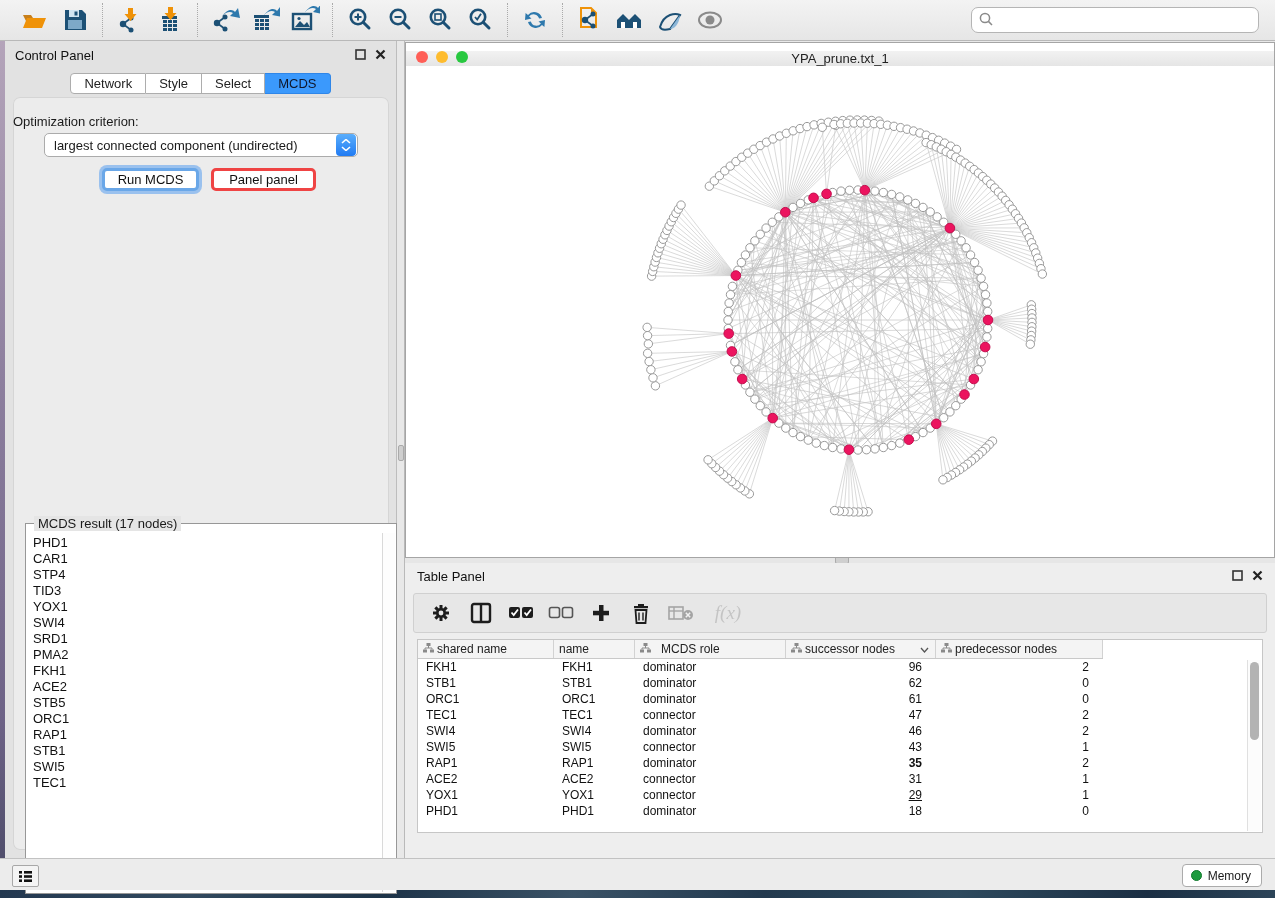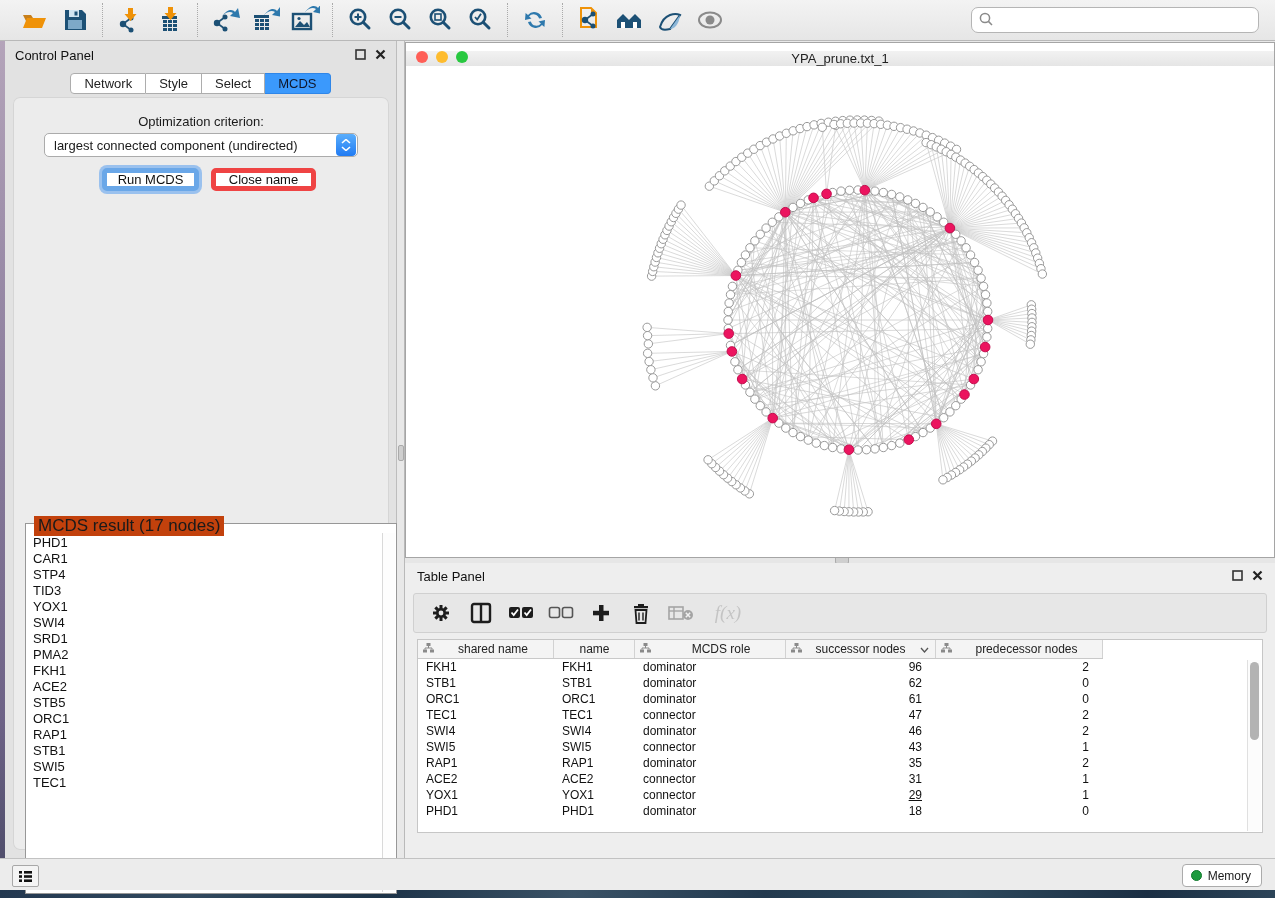--- a/index.html
+++ b/index.html
@@ -30,35 +30,35 @@
   .panel-title { font-size:13px; color:#111; }
   .win-btns { margin-left:auto; display:flex; gap:9px; align-items:center; }
   .tabbar { position:absolute; left:0; top:32px; width:100%; display:flex; justify-content:center; }
   .tab { height:21px; padding:0 13px; display:flex; align-items:center; background:#fff;
          border:1px solid #adadad; border-left:none; font-size:13px; color:#222; cursor:default; }
   .tab:first-child { border-left:1px solid #adadad; border-radius:4px 0 0 4px; }
   .tab:last-child { border-radius:0 4px 4px 0; }
   .tab.active { background:#3b99fc; border-color:#2f86e8; color:#0f172a; }
   #cp-subpanel { position:absolute; left:8px; top:56px; width:376px; height:753px; background:#ececec;
                  border-radius:7px; box-shadow:0 0 0 1px #d5d5d5 inset; }
-  #opt-label { position:absolute; left:0; top:17px; width:100%; text-align:center; }
+  #opt-label { position:absolute; left:0; top:17px; width:100%; text-align:left; }
   #opt-select { position:absolute; left:31px; top:36px; width:314px; height:24px; background:#fff;
                 border:1px solid #ababab; border-radius:5px; display:flex; align-items:center; }
   #opt-select .sel-text { flex:1; padding:0 9px; font-size:13px; white-space:nowrap; }
   .stepper { width:20px; height:22px; margin-right:1px; border-radius:4px; background:linear-gradient(#5aaefc,#217bf3);
              display:flex; flex-direction:column; align-items:center; justify-content:center; gap:2px; }
   .stepper svg { display:block; }
   #run-btn { position:absolute; left:89px; top:71px; width:97px; height:23px; }
   #closepanel-btn { position:absolute; left:198px; top:71px; width:105px; height:23px; }
-  .btn { background:#fff; border:5px solid #ef4444; border-radius:5px; font:13px "Liberation Sans",sans-serif;
+  .btn { background:#fff; border:3px solid #ef4444; border-radius:5px; font:13px "Liberation Sans",sans-serif;
          display:flex; align-items:center; justify-content:center; color:#111; cursor:default; }
   .btn.focused { box-shadow:0 0 0 3px rgba(110,170,240,.65); border-color:#6aa7e8; }
   #mcds-box { position:absolute; left:12px; top:426px; width:372px; height:371px; background:#fff;
               border:1px solid #979797; }
-  #mcds-legend { position:absolute; left:8px; top:-8px; background:#c2410c; padding:0 4px; font-size:17px; }
+  #mcds-legend { position:absolute; left:8px; top:-8px; background:#e5e5e5; padding:0 4px; font-size:13px; }
   #mcds-list { position:absolute; left:1px; top:9px; width:356px; bottom:1px; overflow:hidden; padding:2px 0 0 6px; }
   .mcds-item { font-size:13px; line-height:16px; color:#111; }
   #mcds-scroll { position:absolute; right:1px; top:9px; width:13px; bottom:1px; border-left:1px solid #d9d9d9; background:#fdfdfd; }
 
   
   #net-window { left:405px; top:42px; width:870px; height:516px; border:1px solid #a5a5a5; background:#fff; }
   #net-titlebar { position:absolute; left:0; top:8px; width:100%; height:23px;
                   background:linear-gradient(#f2f2f2,#dfdfdf); border-bottom:1px solid #bdbdbd;
                   display:flex; align-items:flex-start; }
   .traffic { display:flex; gap:8px; padding-left:10px; }
@@ -78,21 +78,21 @@
   #tp-toolbar { position:absolute; left:8px; top:30px; width:854px; height:40px; background:#e7e7e7;
                 border:1px solid #d0d0d0; border-radius:3px; display:flex; align-items:center; gap:14px; padding:16px 14px; }
   .tp-icon { width:26px; height:26px; display:flex; align-items:center; justify-content:center; }
   .tp-icon.disabled { opacity:.45; }
   #fx-label { font:italic 19px "Liberation Serif", serif; color:#9a9a9a; }
 
   #node-table { position:absolute; left:12px; top:76px; width:846px; height:194px; background:#fff; border:1px solid #c6c6c6; }
   #nt-header { position:absolute; left:0; top:0; height:19px; display:flex; background:#f4f4f4; border-bottom:1px solid #c9c9c9; }
   .nt-hcell { display:flex; align-items:center; border-right:1px solid #d2d2d2; font-size:12px; color:#222;
               padding-left:5px; position:relative; }
-  .nt-hcell .hlabel { flex:1; text-align:center; padding-right:4px; }
+  .nt-hcell .hlabel { flex:1; padding-right:4px; }
   .nt-rows { position:absolute; left:0; top:19px; }
   .nt-row { display:flex; height:16px; }
   .nt-cell { font-size:12px; color:#111; line-height:16px; white-space:nowrap; overflow:hidden; }
   .nt-cell.num { text-align:right; }
   #nt-scroll { position:absolute; right:1px; top:20px; width:14px; bottom:1px; background:#fcfcfc; border-left:1px solid #e0e0e0; }
   #nt-thumb { position:absolute; left:2px; top:2px; width:9px; height:78px; background:#b3b3b3; border-radius:5px; }
 
   #tp-tabbar { position:absolute; left:0; top:273px; width:100%; display:flex; justify-content:center; }
   #tp-tabbar .tab { height:21px; }
 
@@ -309,21 +309,21 @@
       <span class="stepper">
         <svg width="10" height="5">
             <path d="M1 4 L5 0.5 L9 4" fill="none" stroke="#fff" stroke-width="1.6"></path>
           </svg>
         <svg width="10" height="5">
             <path d="M1 1 L5 4.5 L9 1" fill="none" stroke="#fff" stroke-width="1.6"></path>
           </svg>
       </span>
     </div>
     <div id="run-btn" class="btn focused">Run MCDS</div>
-    <div id="closepanel-btn" class="btn">Close name</div>
+    <div id="closepanel-btn" class="btn">Panel panel</div>
     <div id="mcds-box">
       <span id="mcds-legend">MCDS result (17 nodes)</span>
       <div id="mcds-list">
           <div class="mcds-item">PHD1</div>
           <div class="mcds-item">CAR1</div>
           <div class="mcds-item">STP4</div>
           <div class="mcds-item">TID3</div>
           <div class="mcds-item">YOX1</div>
           <div class="mcds-item">SWI4</div>
           <div class="mcds-item">SRD1</div>
@@ -1187,21 +1187,21 @@
           <div class="nt-cell" style="width: 136px; padding: 0px 0px 0px 8px;">SWI5</div>
           <div class="nt-cell" style="width: 81px; padding: 0px 0px 0px 8px;">SWI5</div>
           <div class="nt-cell" style="width: 151px; padding: 0px 0px 0px 8px;">connector</div>
           <div class="nt-cell num" style="width: 150px; padding: 0px 14px 0px 0px;">43</div>
           <div class="nt-cell num" style="width: 167px; padding: 0px 14px 0px 0px;">1</div>
         </div>
         <div class="nt-row">
           <div class="nt-cell" style="width: 136px; padding: 0px 0px 0px 8px;">RAP1</div>
           <div class="nt-cell" style="width: 81px; padding: 0px 0px 0px 8px;">RAP1</div>
           <div class="nt-cell" style="width: 151px; padding: 0px 0px 0px 8px;">dominator</div>
-          <div class="nt-cell num" style="width: 150px; padding: 0px 14px 0px 0px;">35</div>
+          <div class="nt-cell num" style="width: 150px; padding: 0px 14px 0px 0px; font-weight: bold;">35</div>
           <div class="nt-cell num" style="width: 167px; padding: 0px 14px 0px 0px;">2</div>
         </div>
         <div class="nt-row">
           <div class="nt-cell" style="width: 136px; padding: 0px 0px 0px 8px;">ACE2</div>
           <div class="nt-cell" style="width: 81px; padding: 0px 0px 0px 8px;">ACE2</div>
           <div class="nt-cell" style="width: 151px; padding: 0px 0px 0px 8px;">connector</div>
           <div class="nt-cell num" style="width: 150px; padding: 0px 14px 0px 0px;">31</div>
           <div class="nt-cell num" style="width: 167px; padding: 0px 14px 0px 0px;">1</div>
         </div>
         <div class="nt-row">

